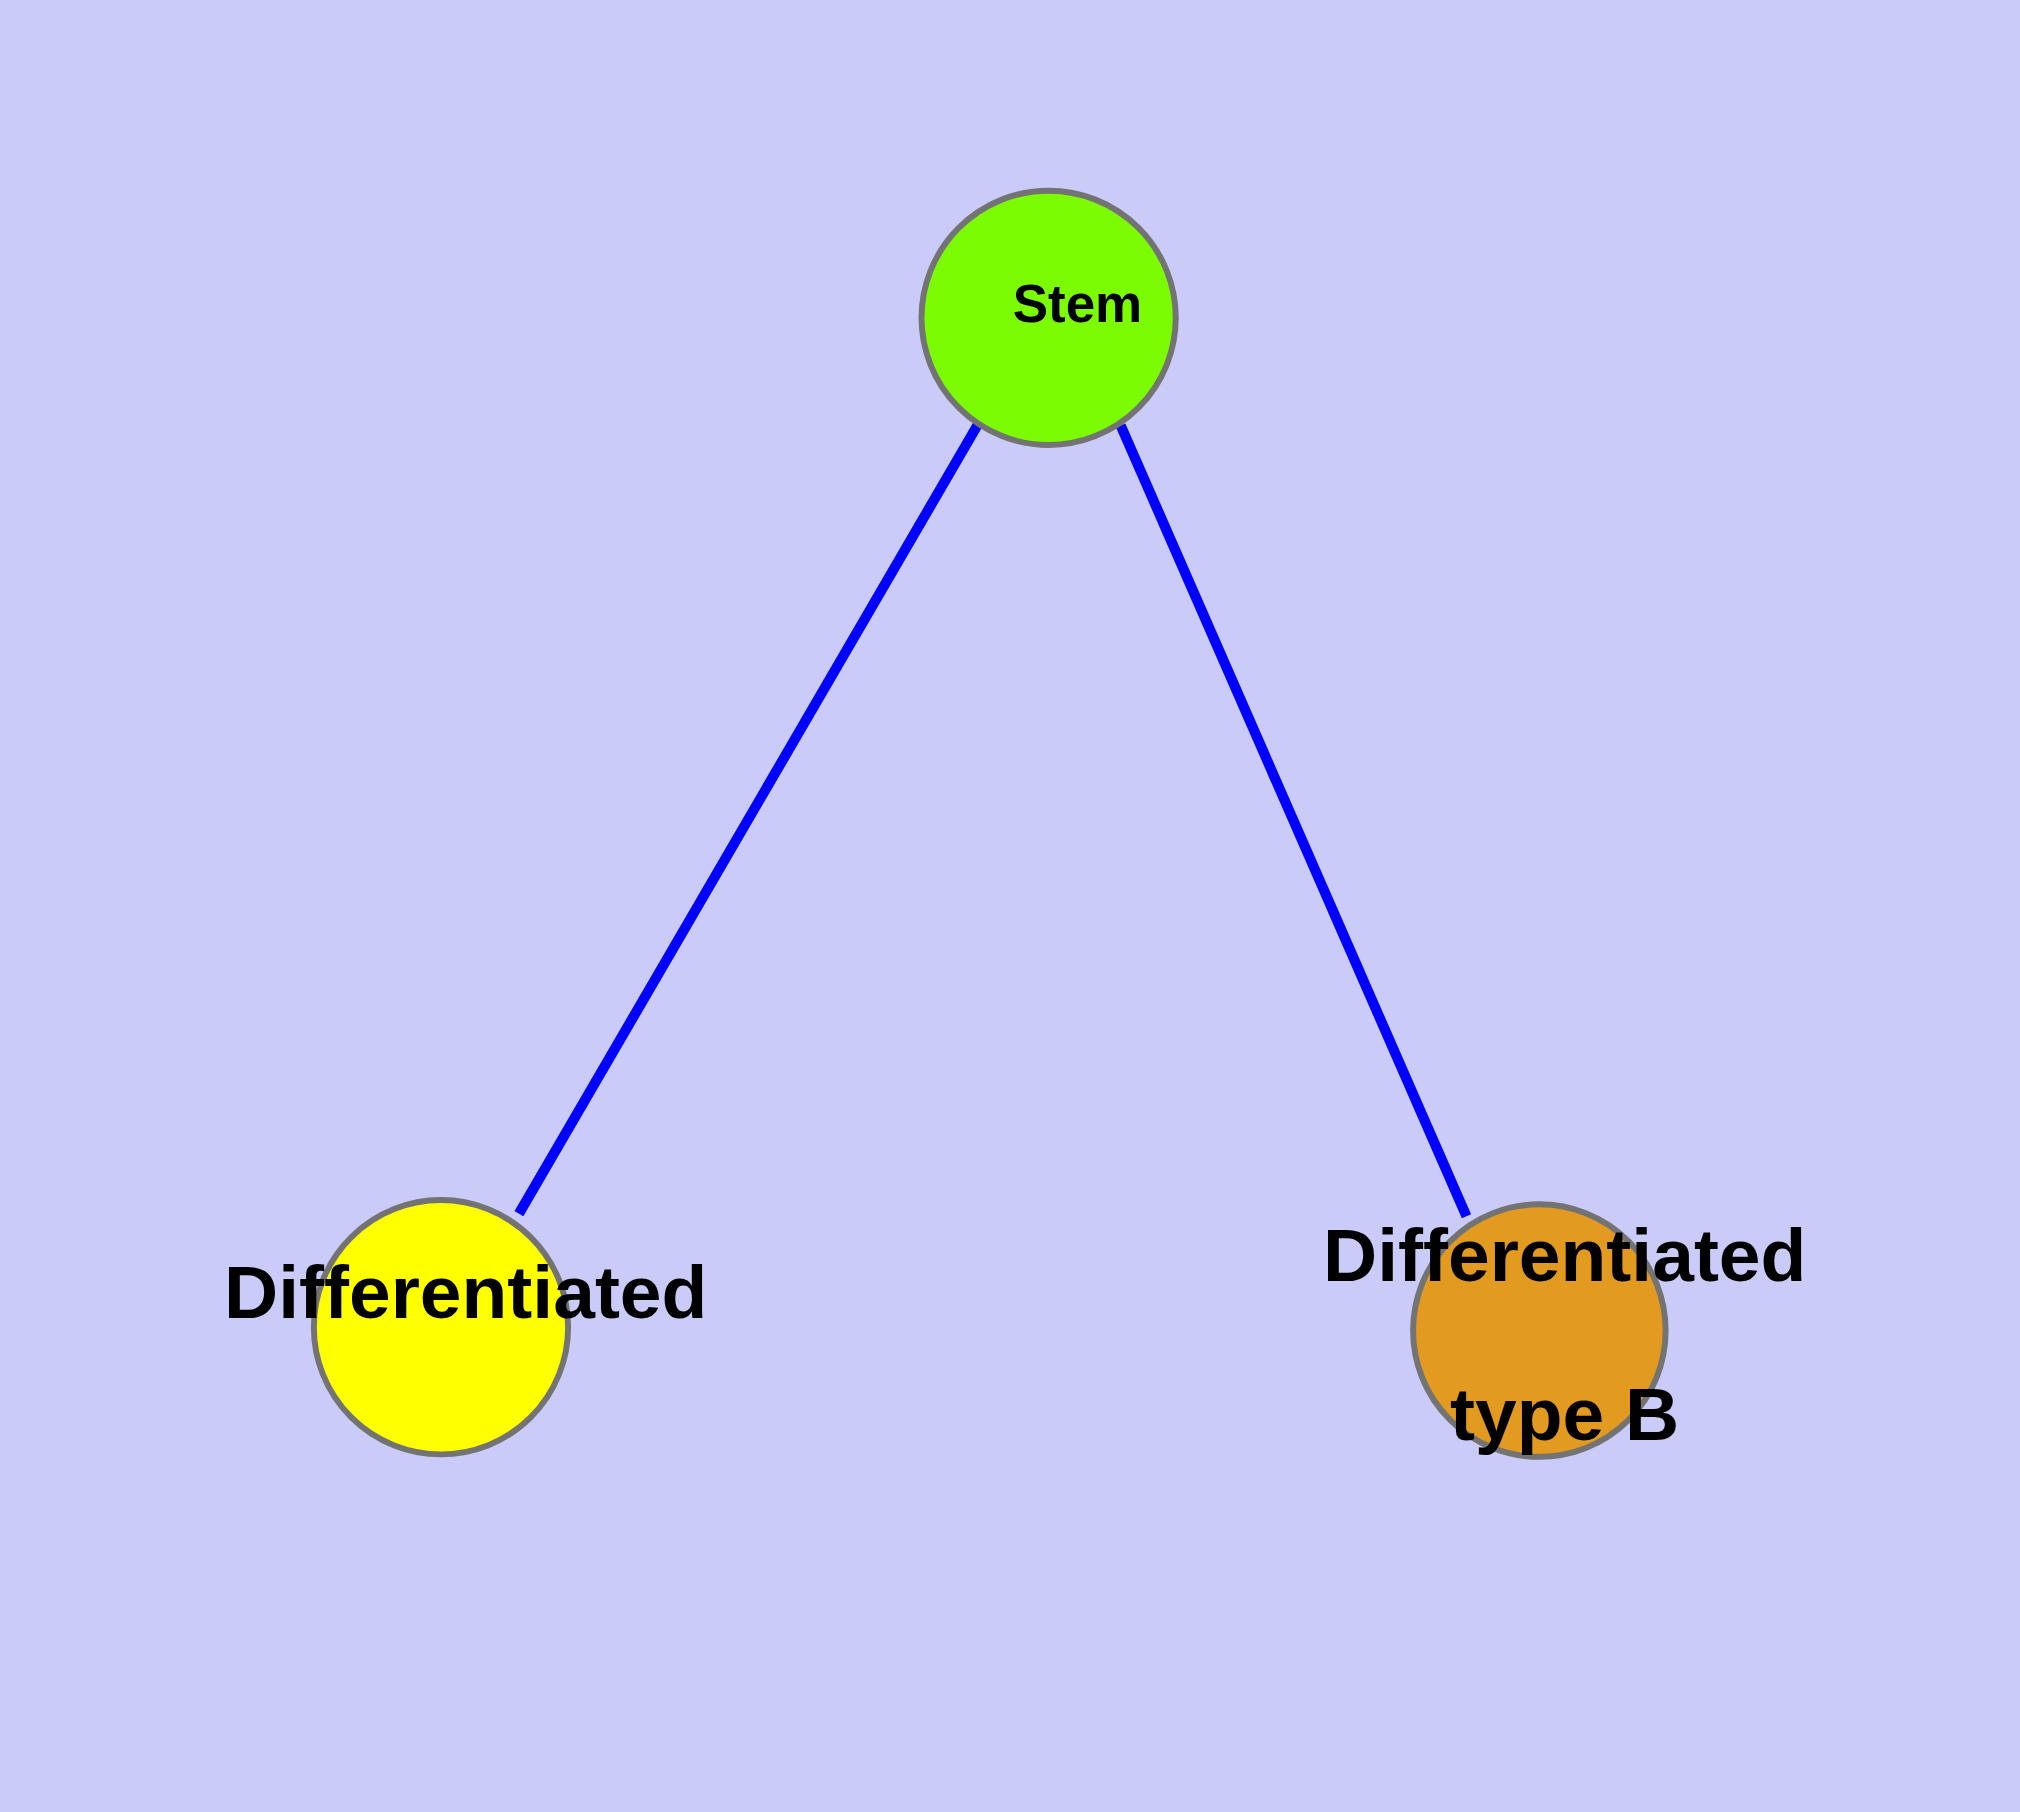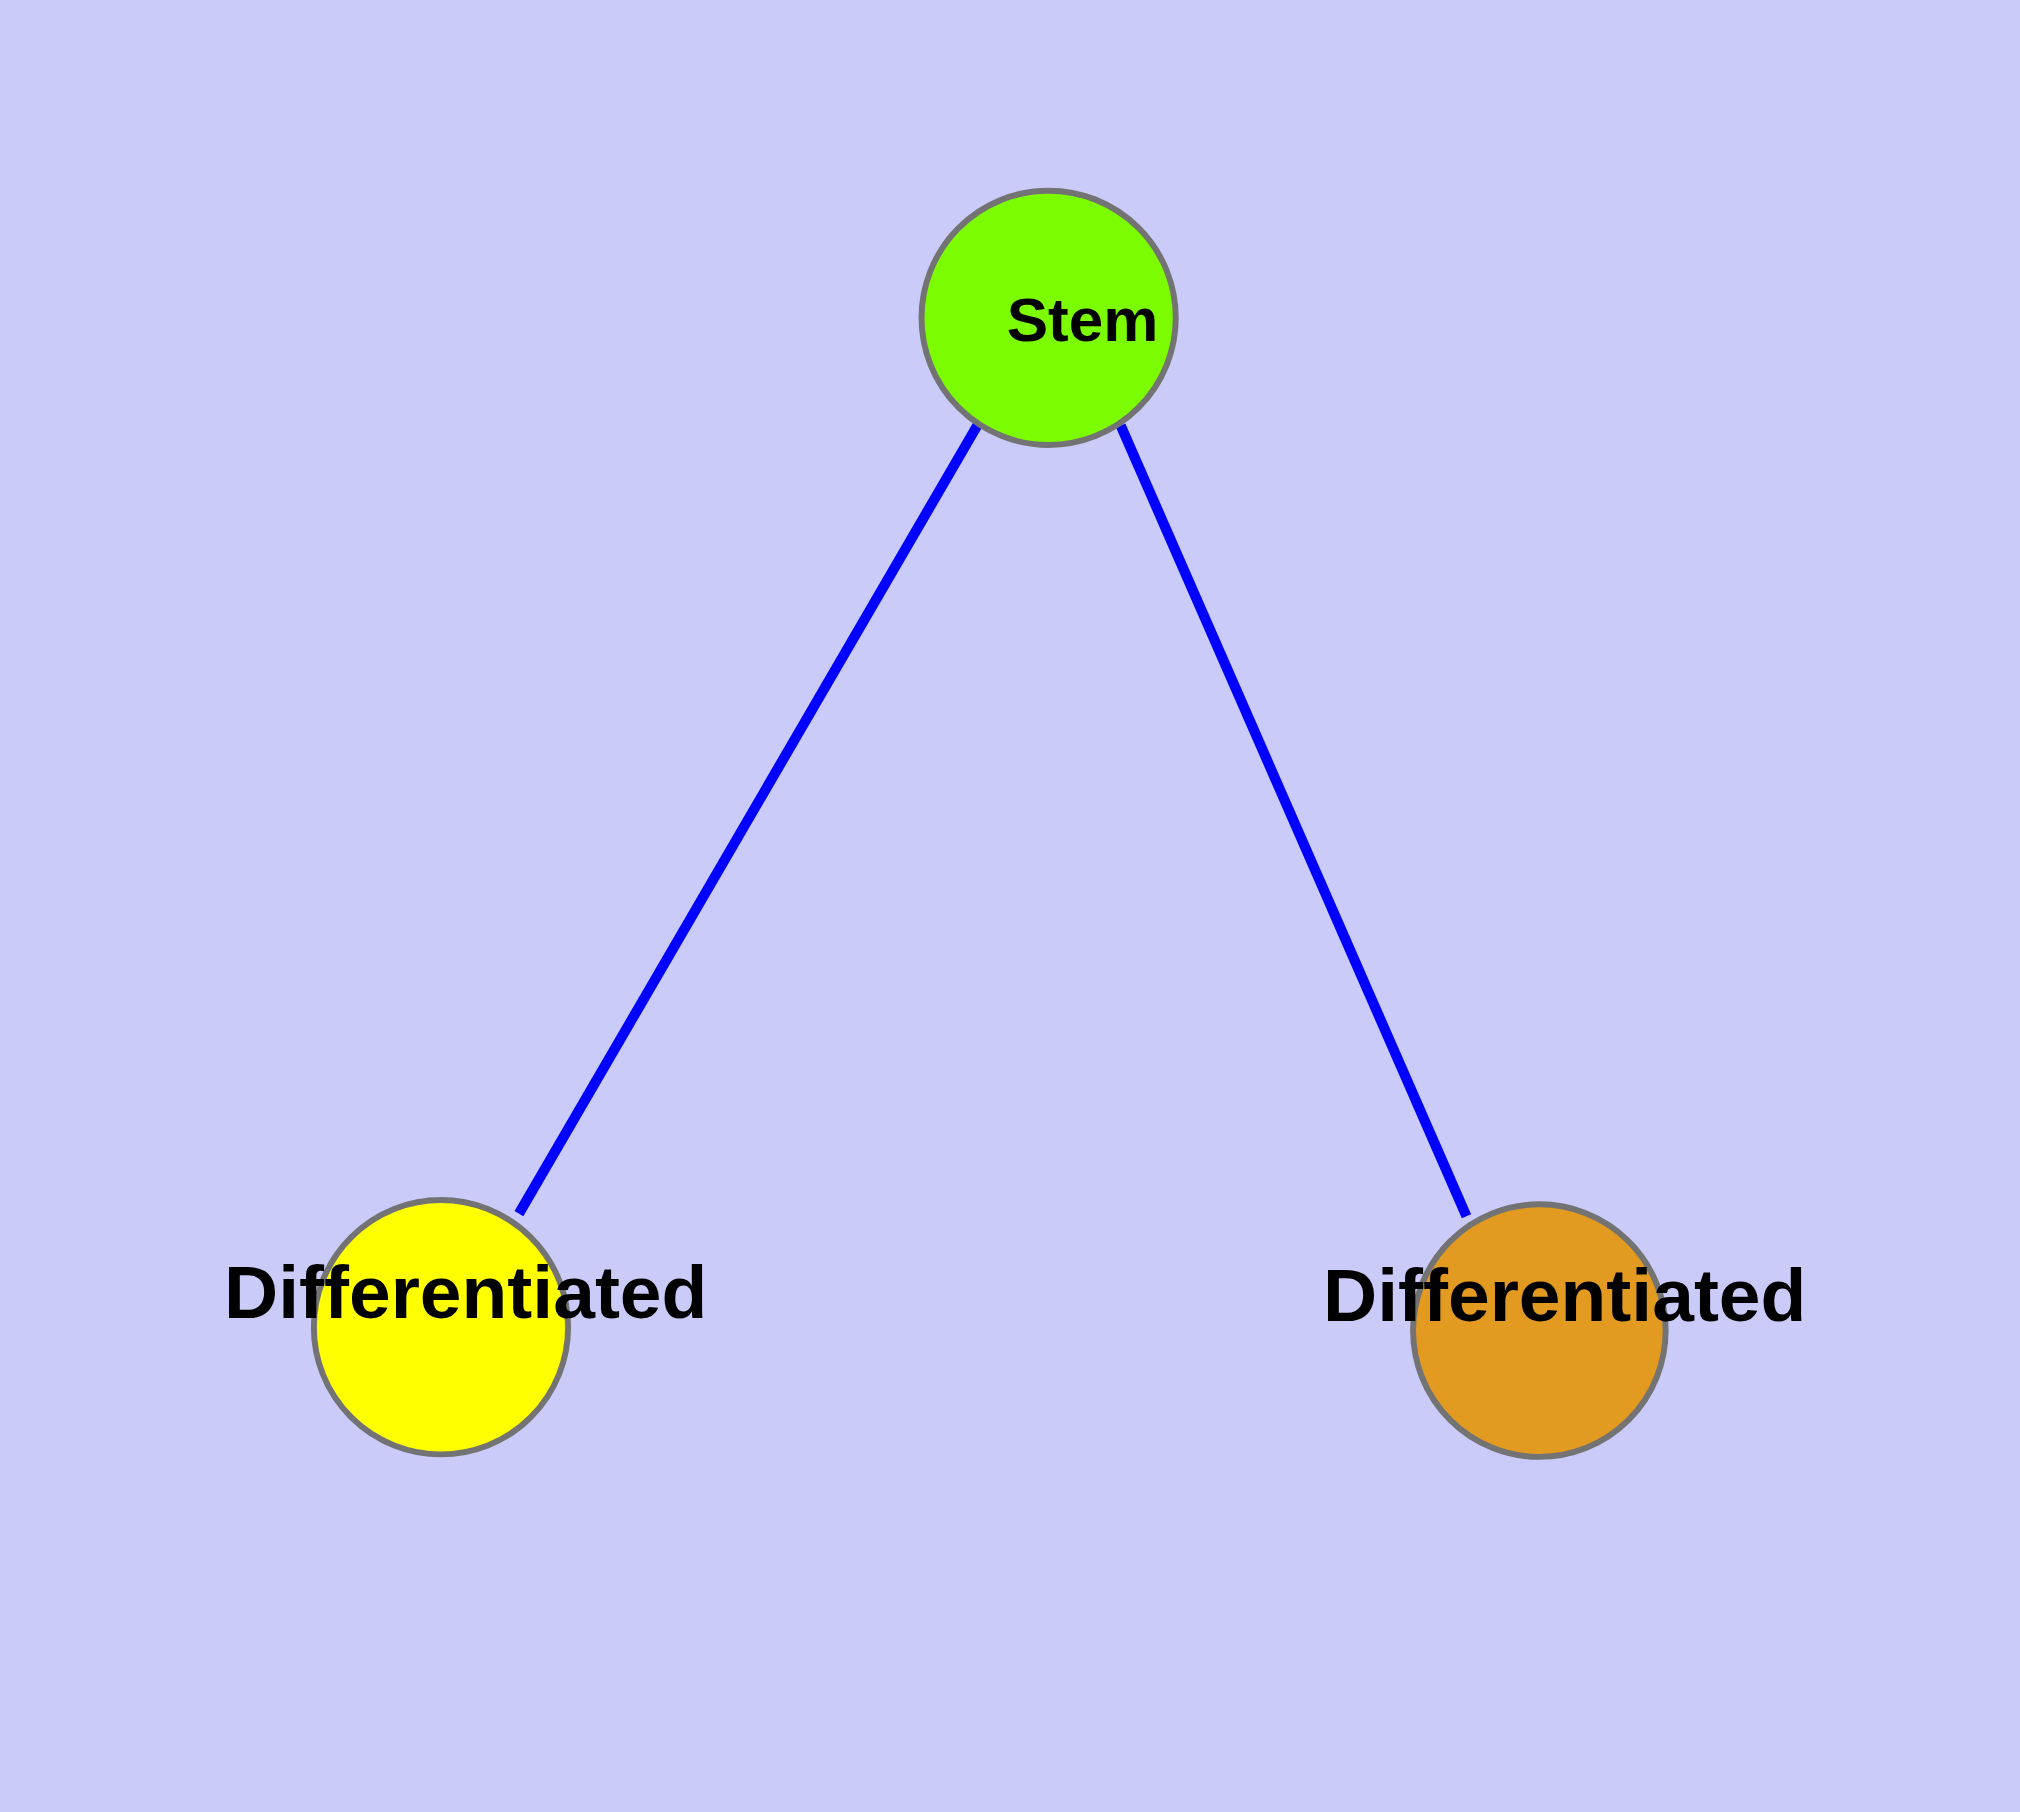--- a/index.html
+++ b/index.html
@@ -29,23 +29,23 @@
     position: absolute;
     text-align: center;
     font-weight: bold;
     color: #000000;
     line-height: 1.06;
     white-space: pre;
     pointer-events: none;
     transform: translate(-50%, -50%);
   }
   #label-stem {
-    font-size: 62px;
+    font-size: 53px;
     left: 1048px;
-    top: 320px;
+    top: 304px;
   }
   #label-type-a {
     font-size: 75px;
     left: 424px;
     top: 1332px;
   }
   #label-type-b {
     font-size: 75px;
     left: 1523px;
     top: 1335px;
@@ -73,16 +73,17 @@
   <div class="node-label" id="label-stem" style="color: rgb(0, 0, 0);">
     <span>Stem</span>
   </div>
 
   <div class="node-label" id="label-type-a" style="color: rgb(0, 0, 0);">
     <span>Differentiated</span><br>
   </div>
 
   <div class="node-label" id="label-type-b" style="color: rgb(0, 0, 0);">
     <span>Differentiated</span><br>
+    <span>type B</span>
   </div>
 
 </div>
 
 
 </body></html>

